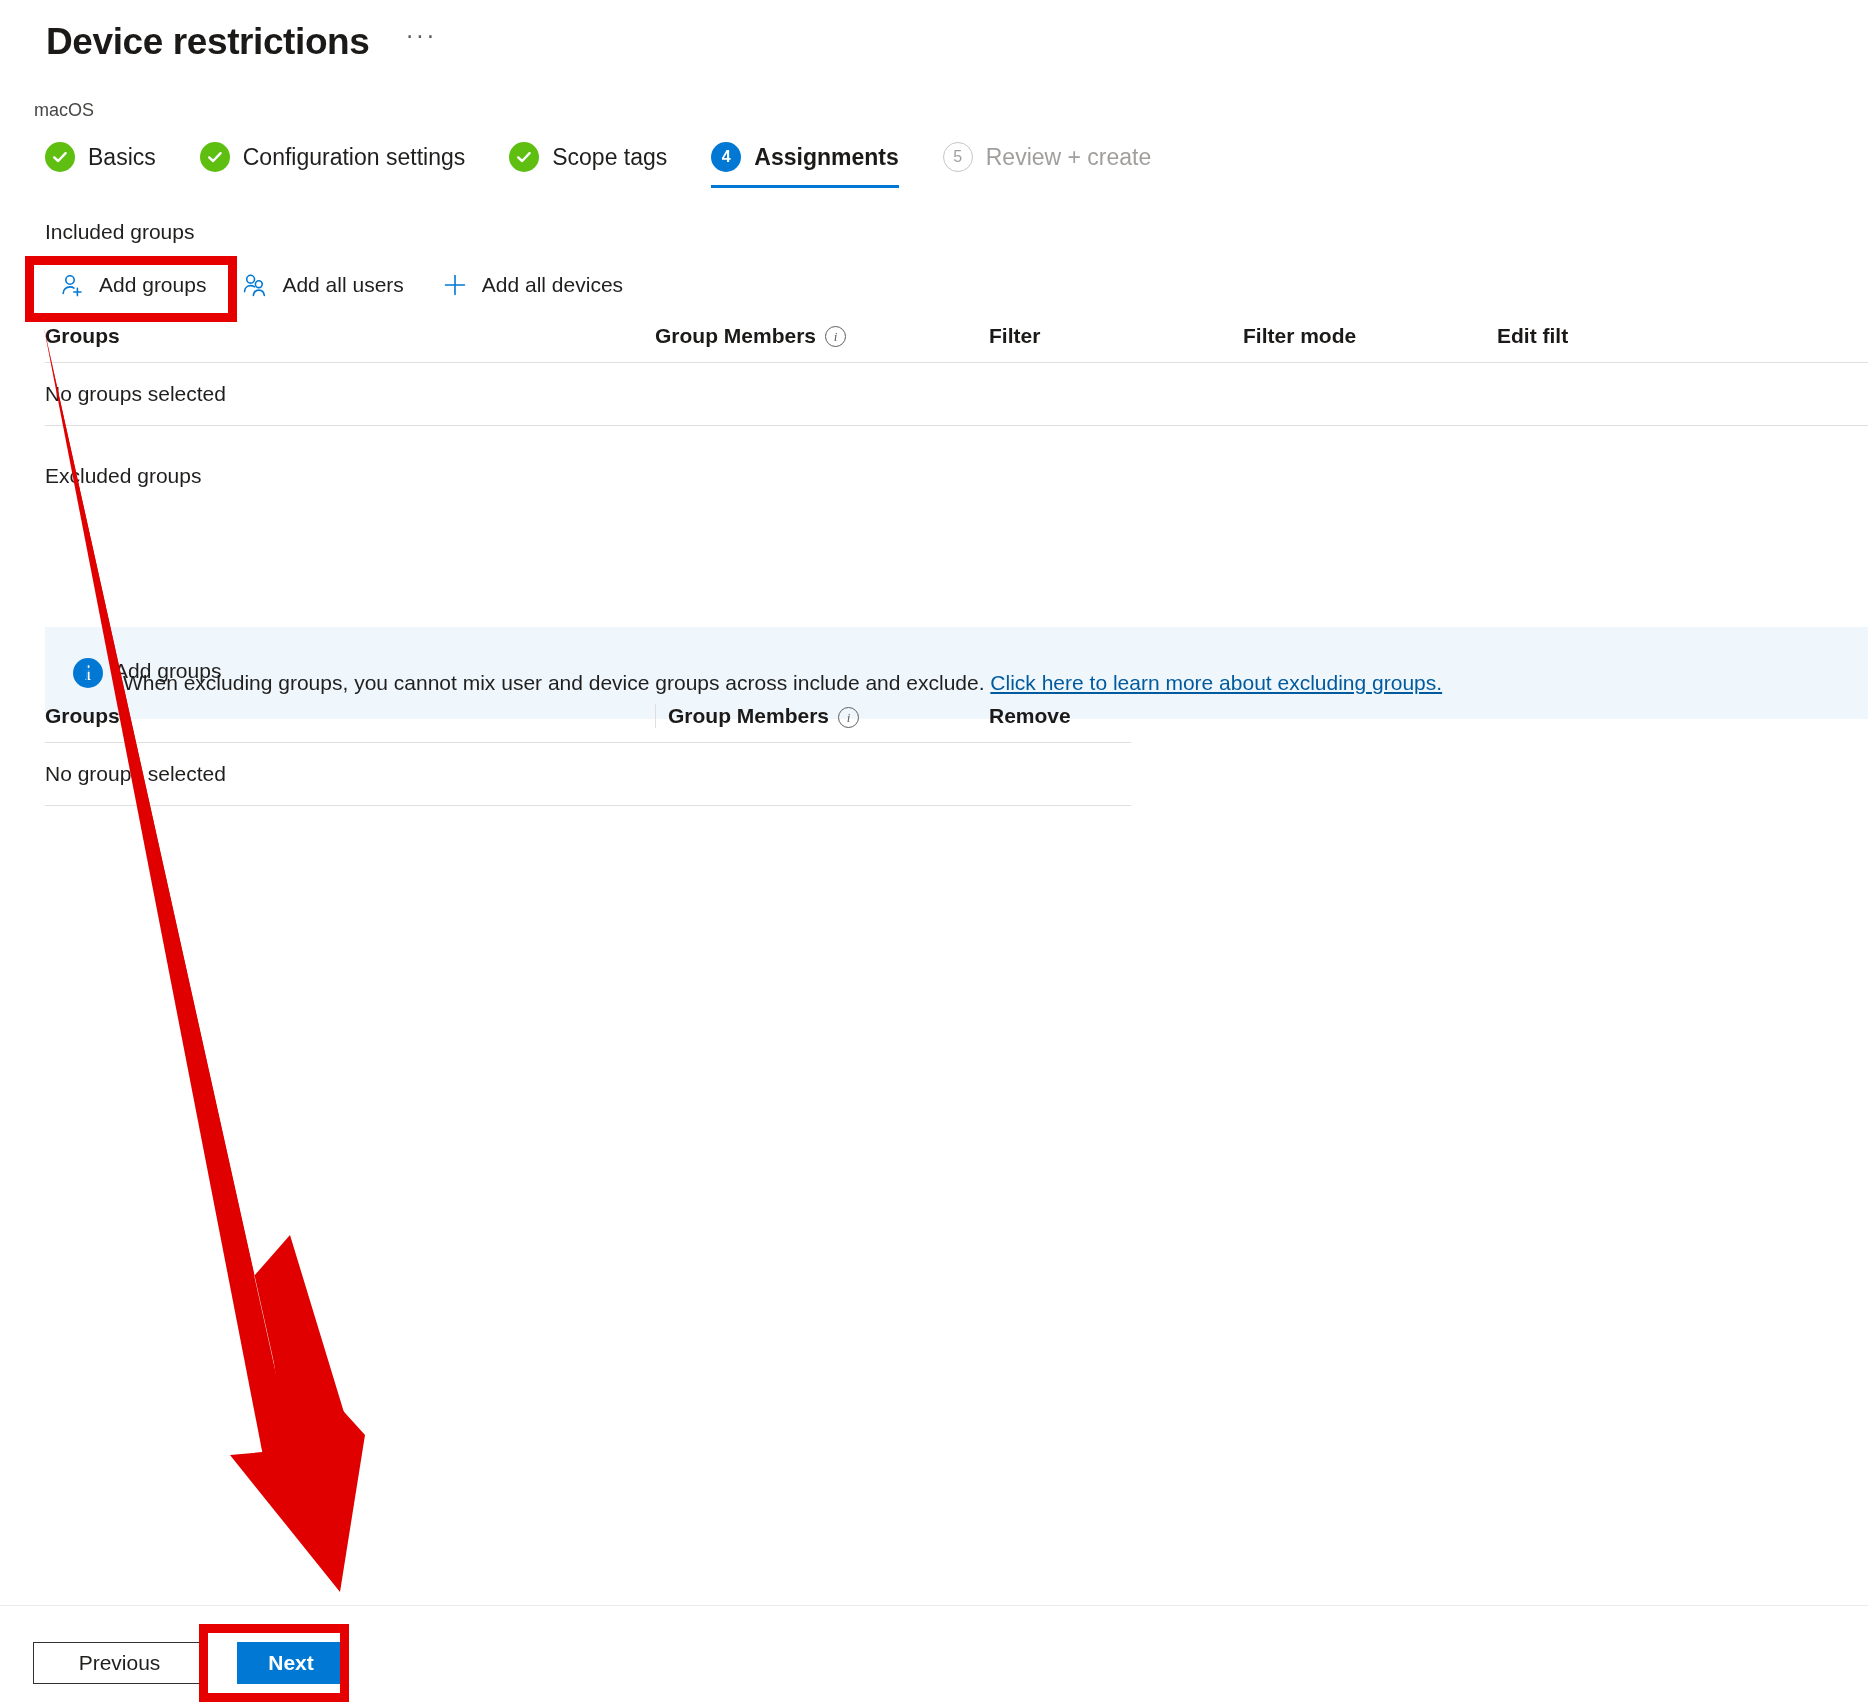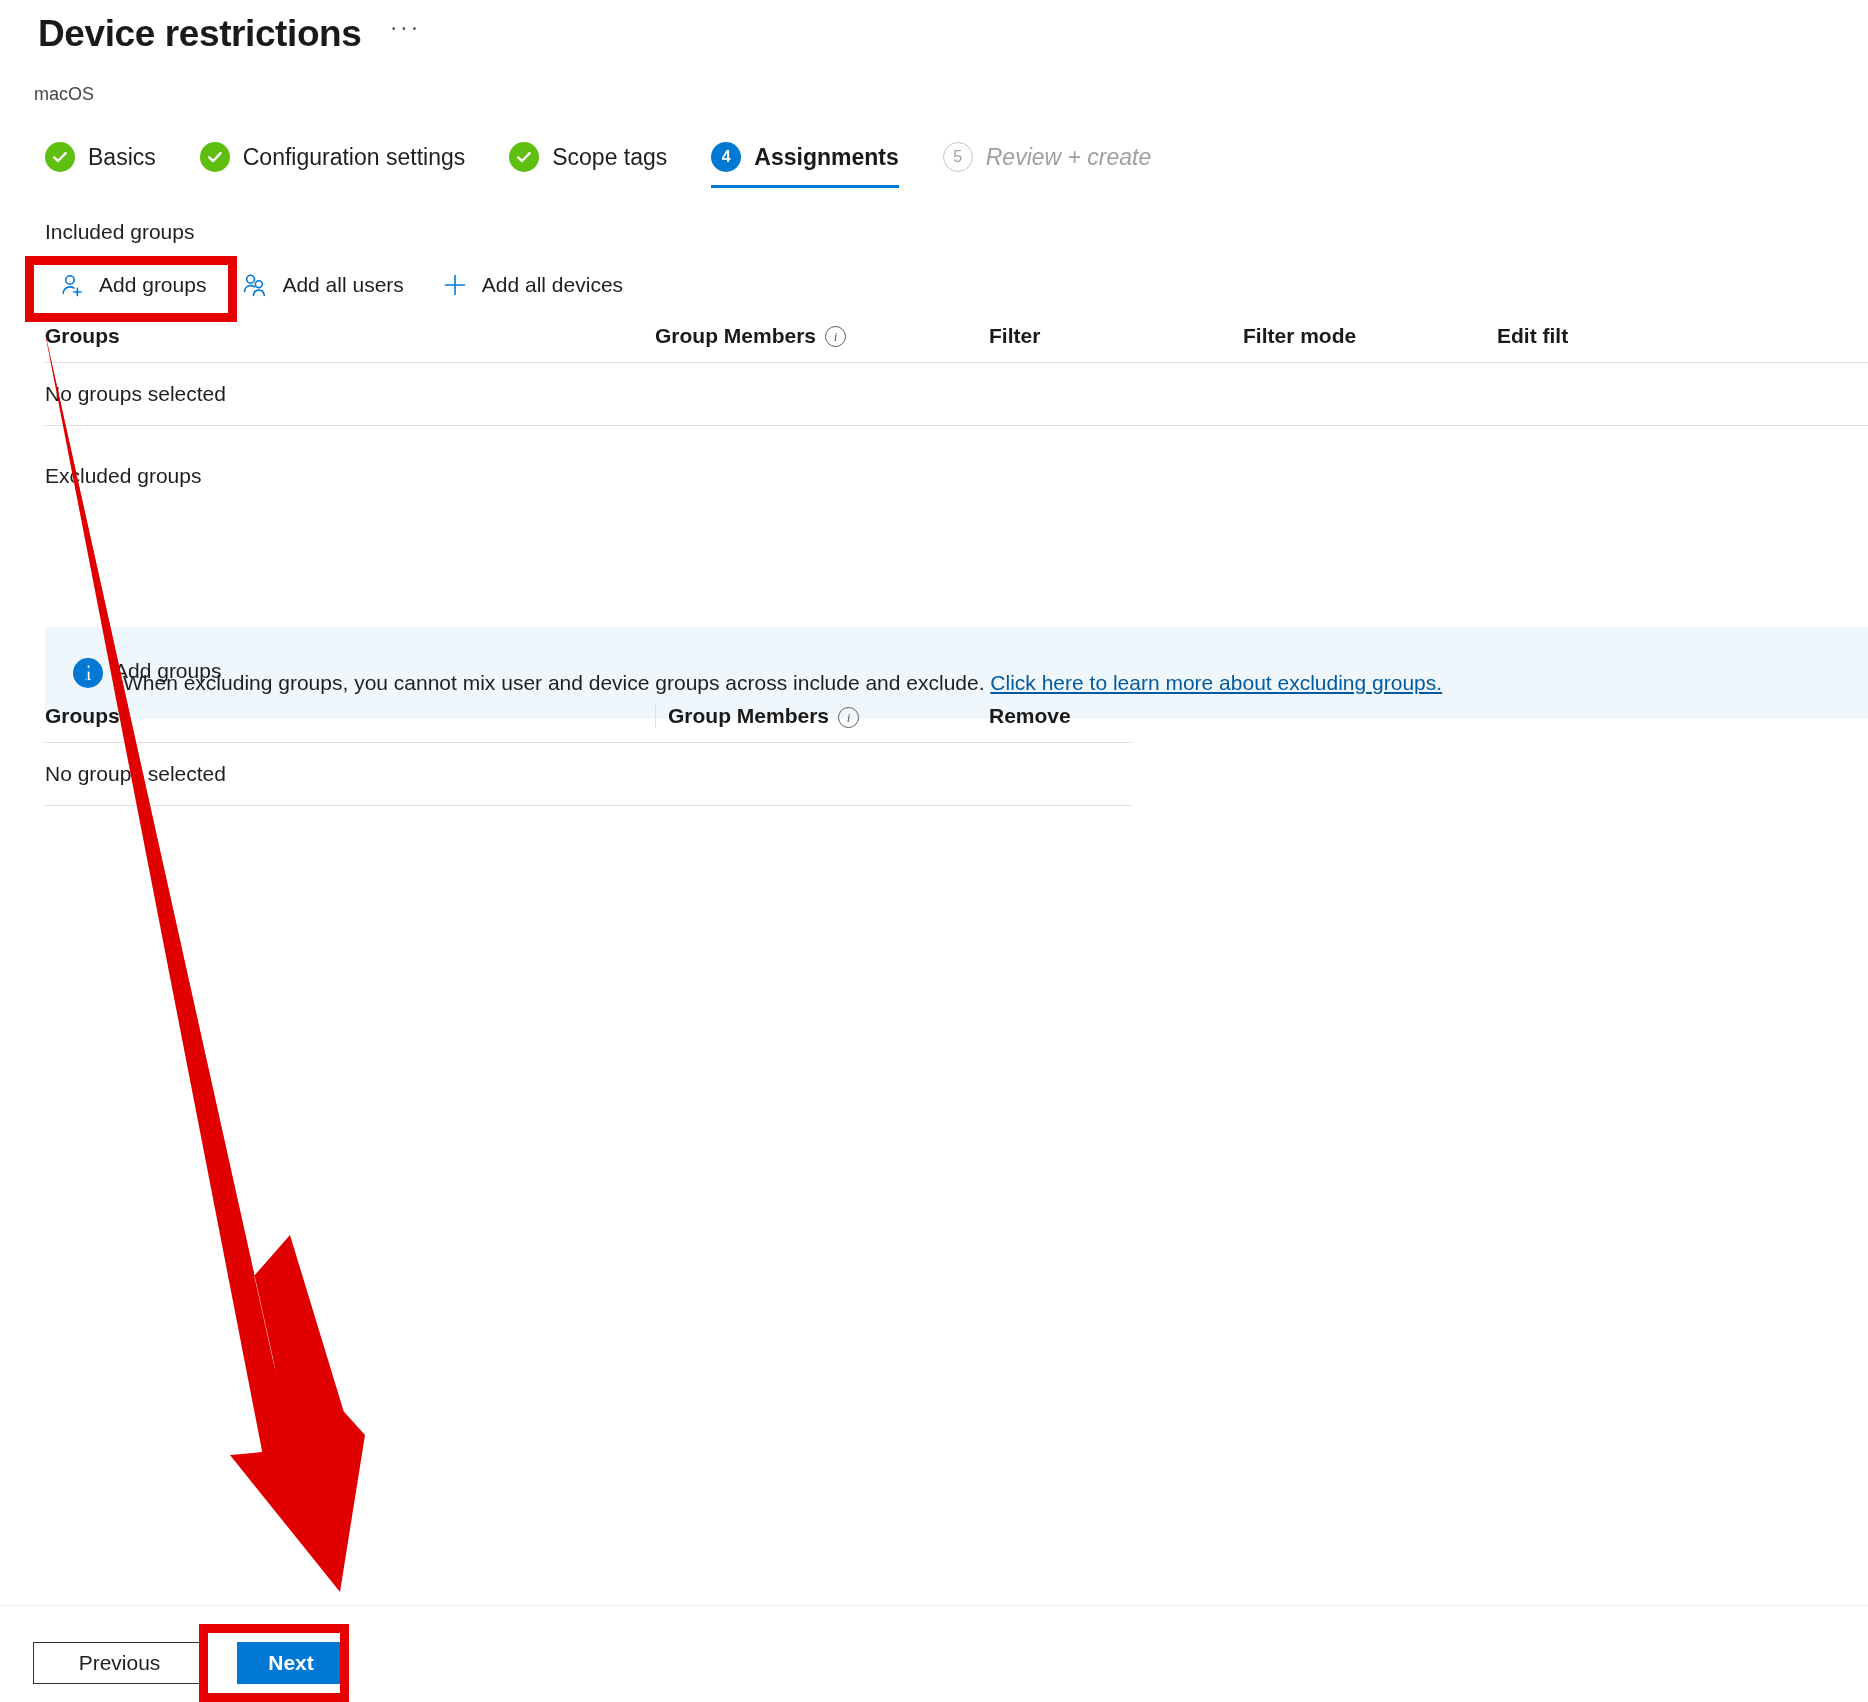--- a/index.html
+++ b/index.html
@@ -28,21 +28,21 @@
     display: flex;
     align-items: center;
     gap: 24px;
   }
   .page-title {
     font-size: 37px;
     font-weight: bold;
     letter-spacing: -0.4px;
     color: #1b1a19;
     line-height: 1.2;
-    margin: 4px;
+    margin: 12px;
   }
   .ellipsis-btn {
     font-size: 25px;
     color: #605e5c;
     letter-spacing: 2px;
     line-height: 1;
     padding-bottom: 14px;
     cursor: pointer;
     user-select: none;
   }
@@ -102,21 +102,20 @@
     font-size: 23px;
     color: #201f1e;
     white-space: nowrap;
   }
   .step.current .label {
     font-weight: bold;
     color: #1b1a19;
   }
   .step.pending .label {
     color: #a19f9d;
-    font-style: italic;
   }
   .step.current::after {
     content: "";
     position: absolute;
     left: 0;
     right: 22px;
     bottom: 0;
     height: 3px;
     background: #0078d4;
   }

